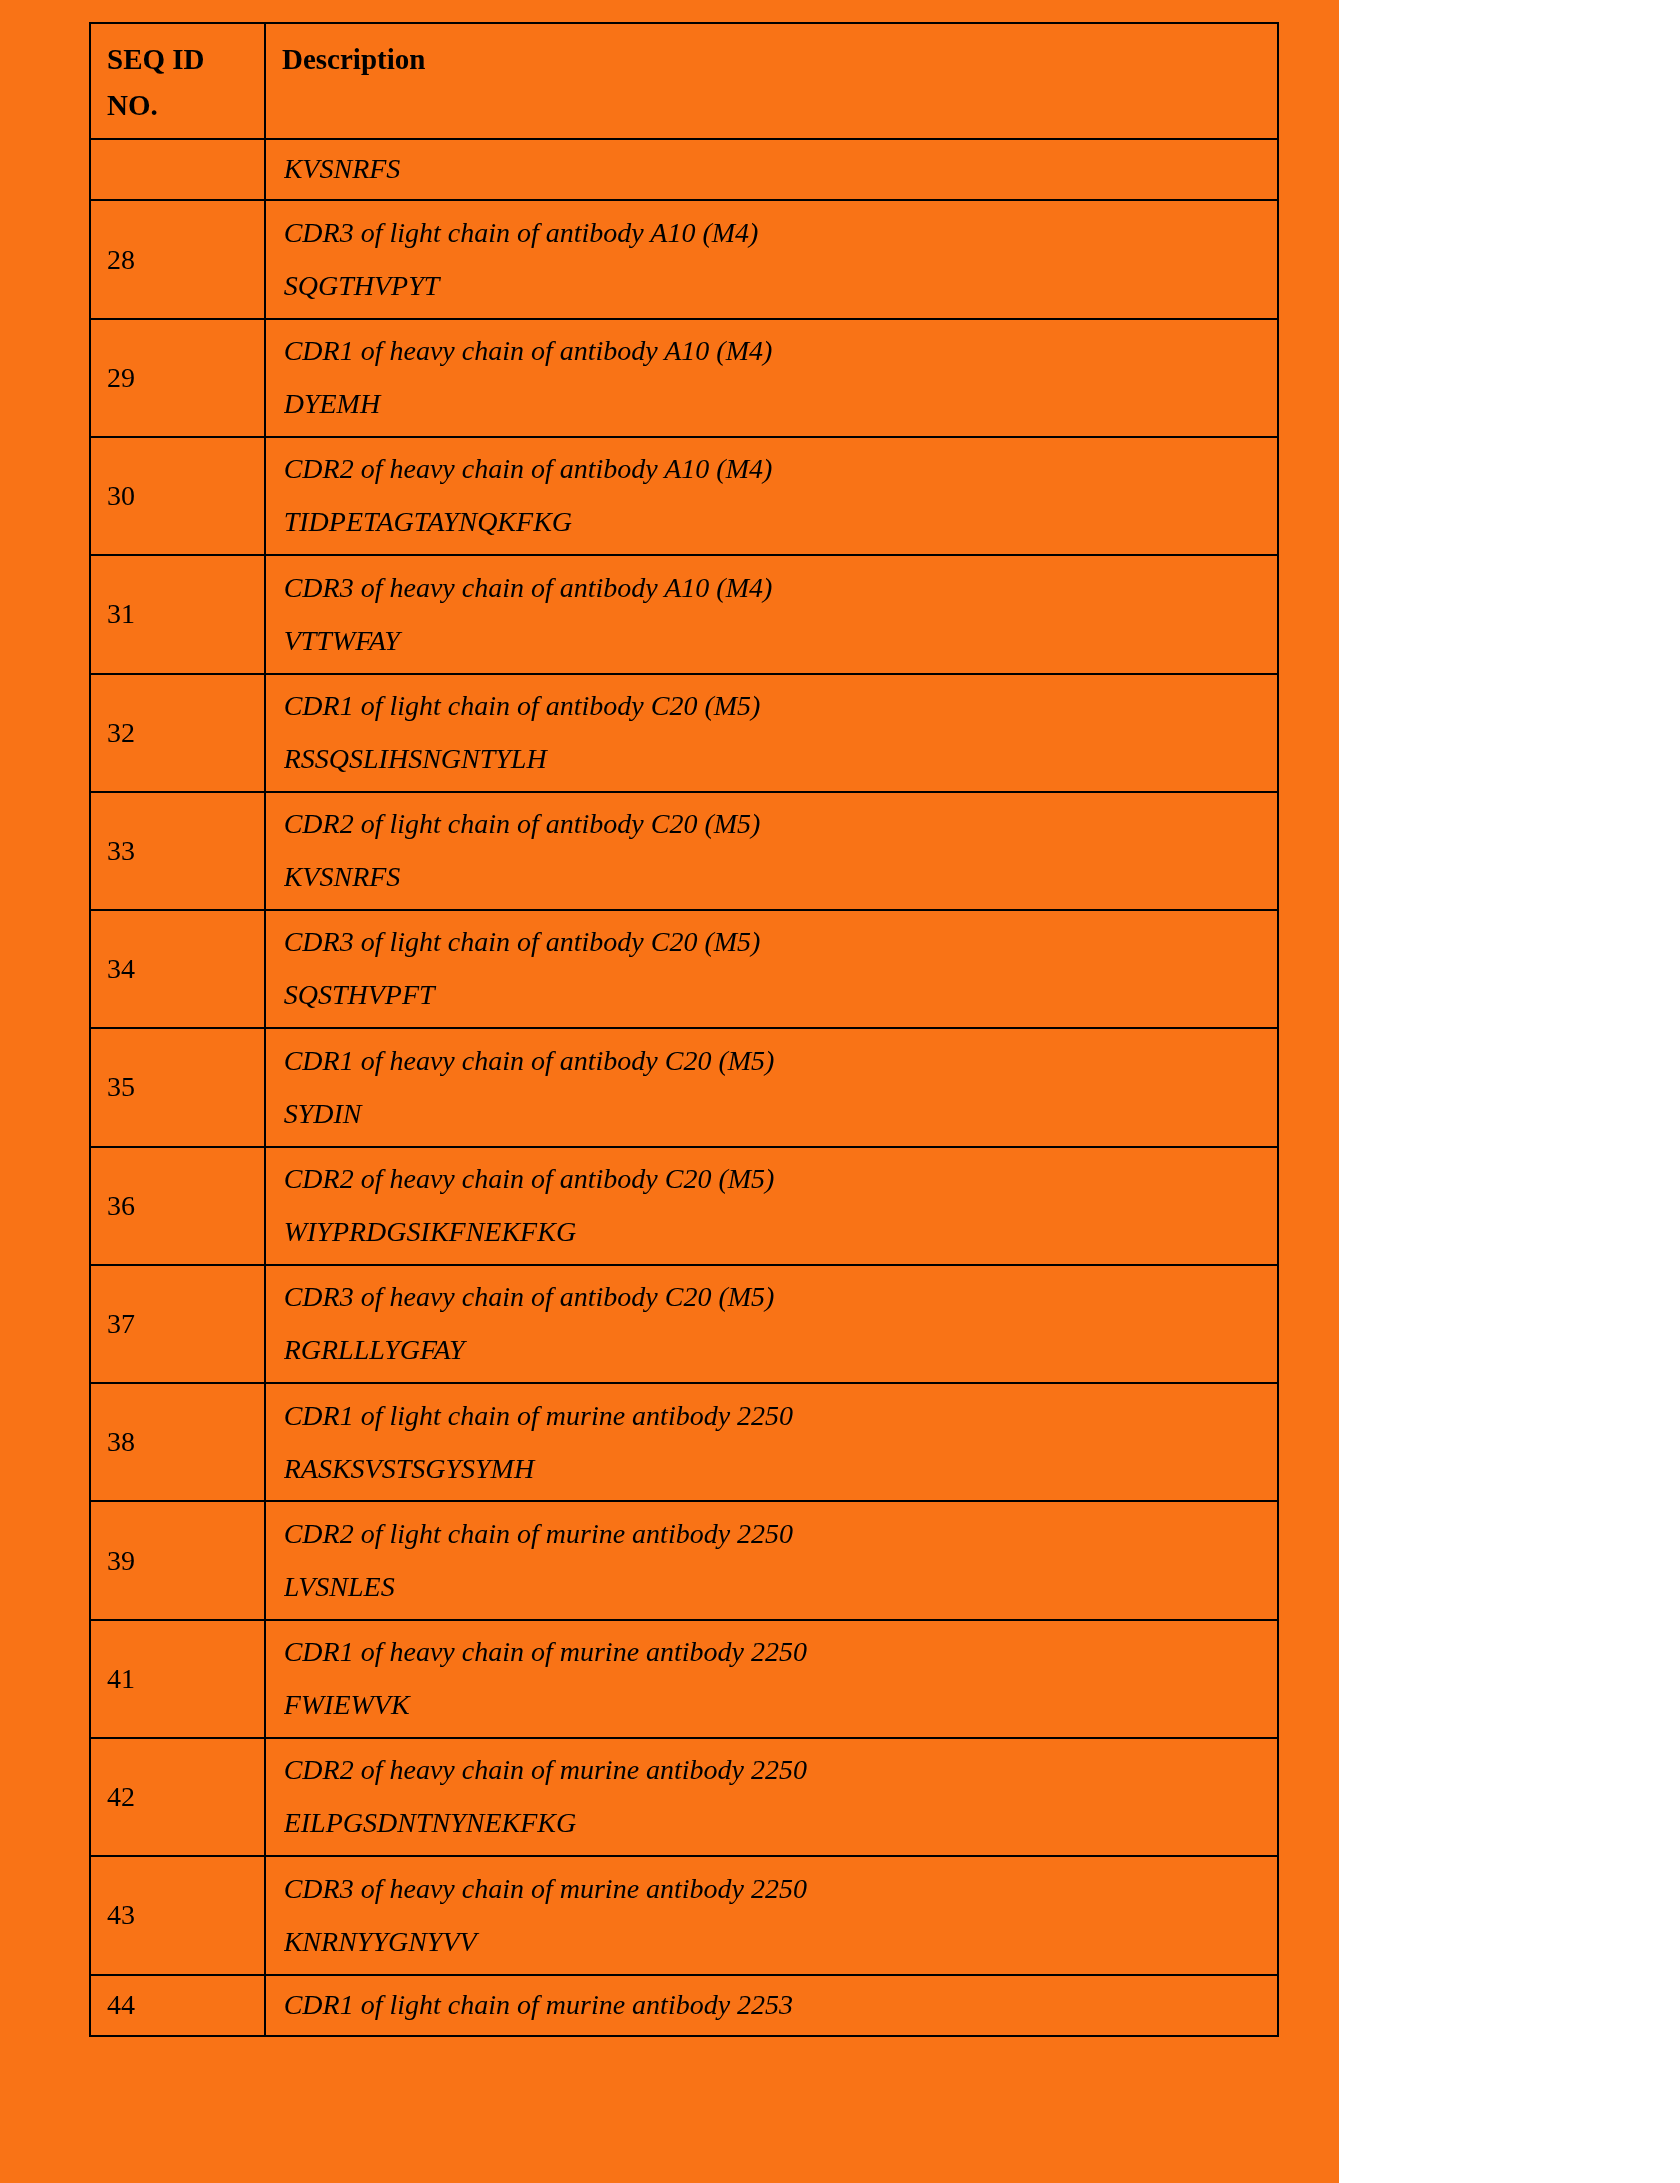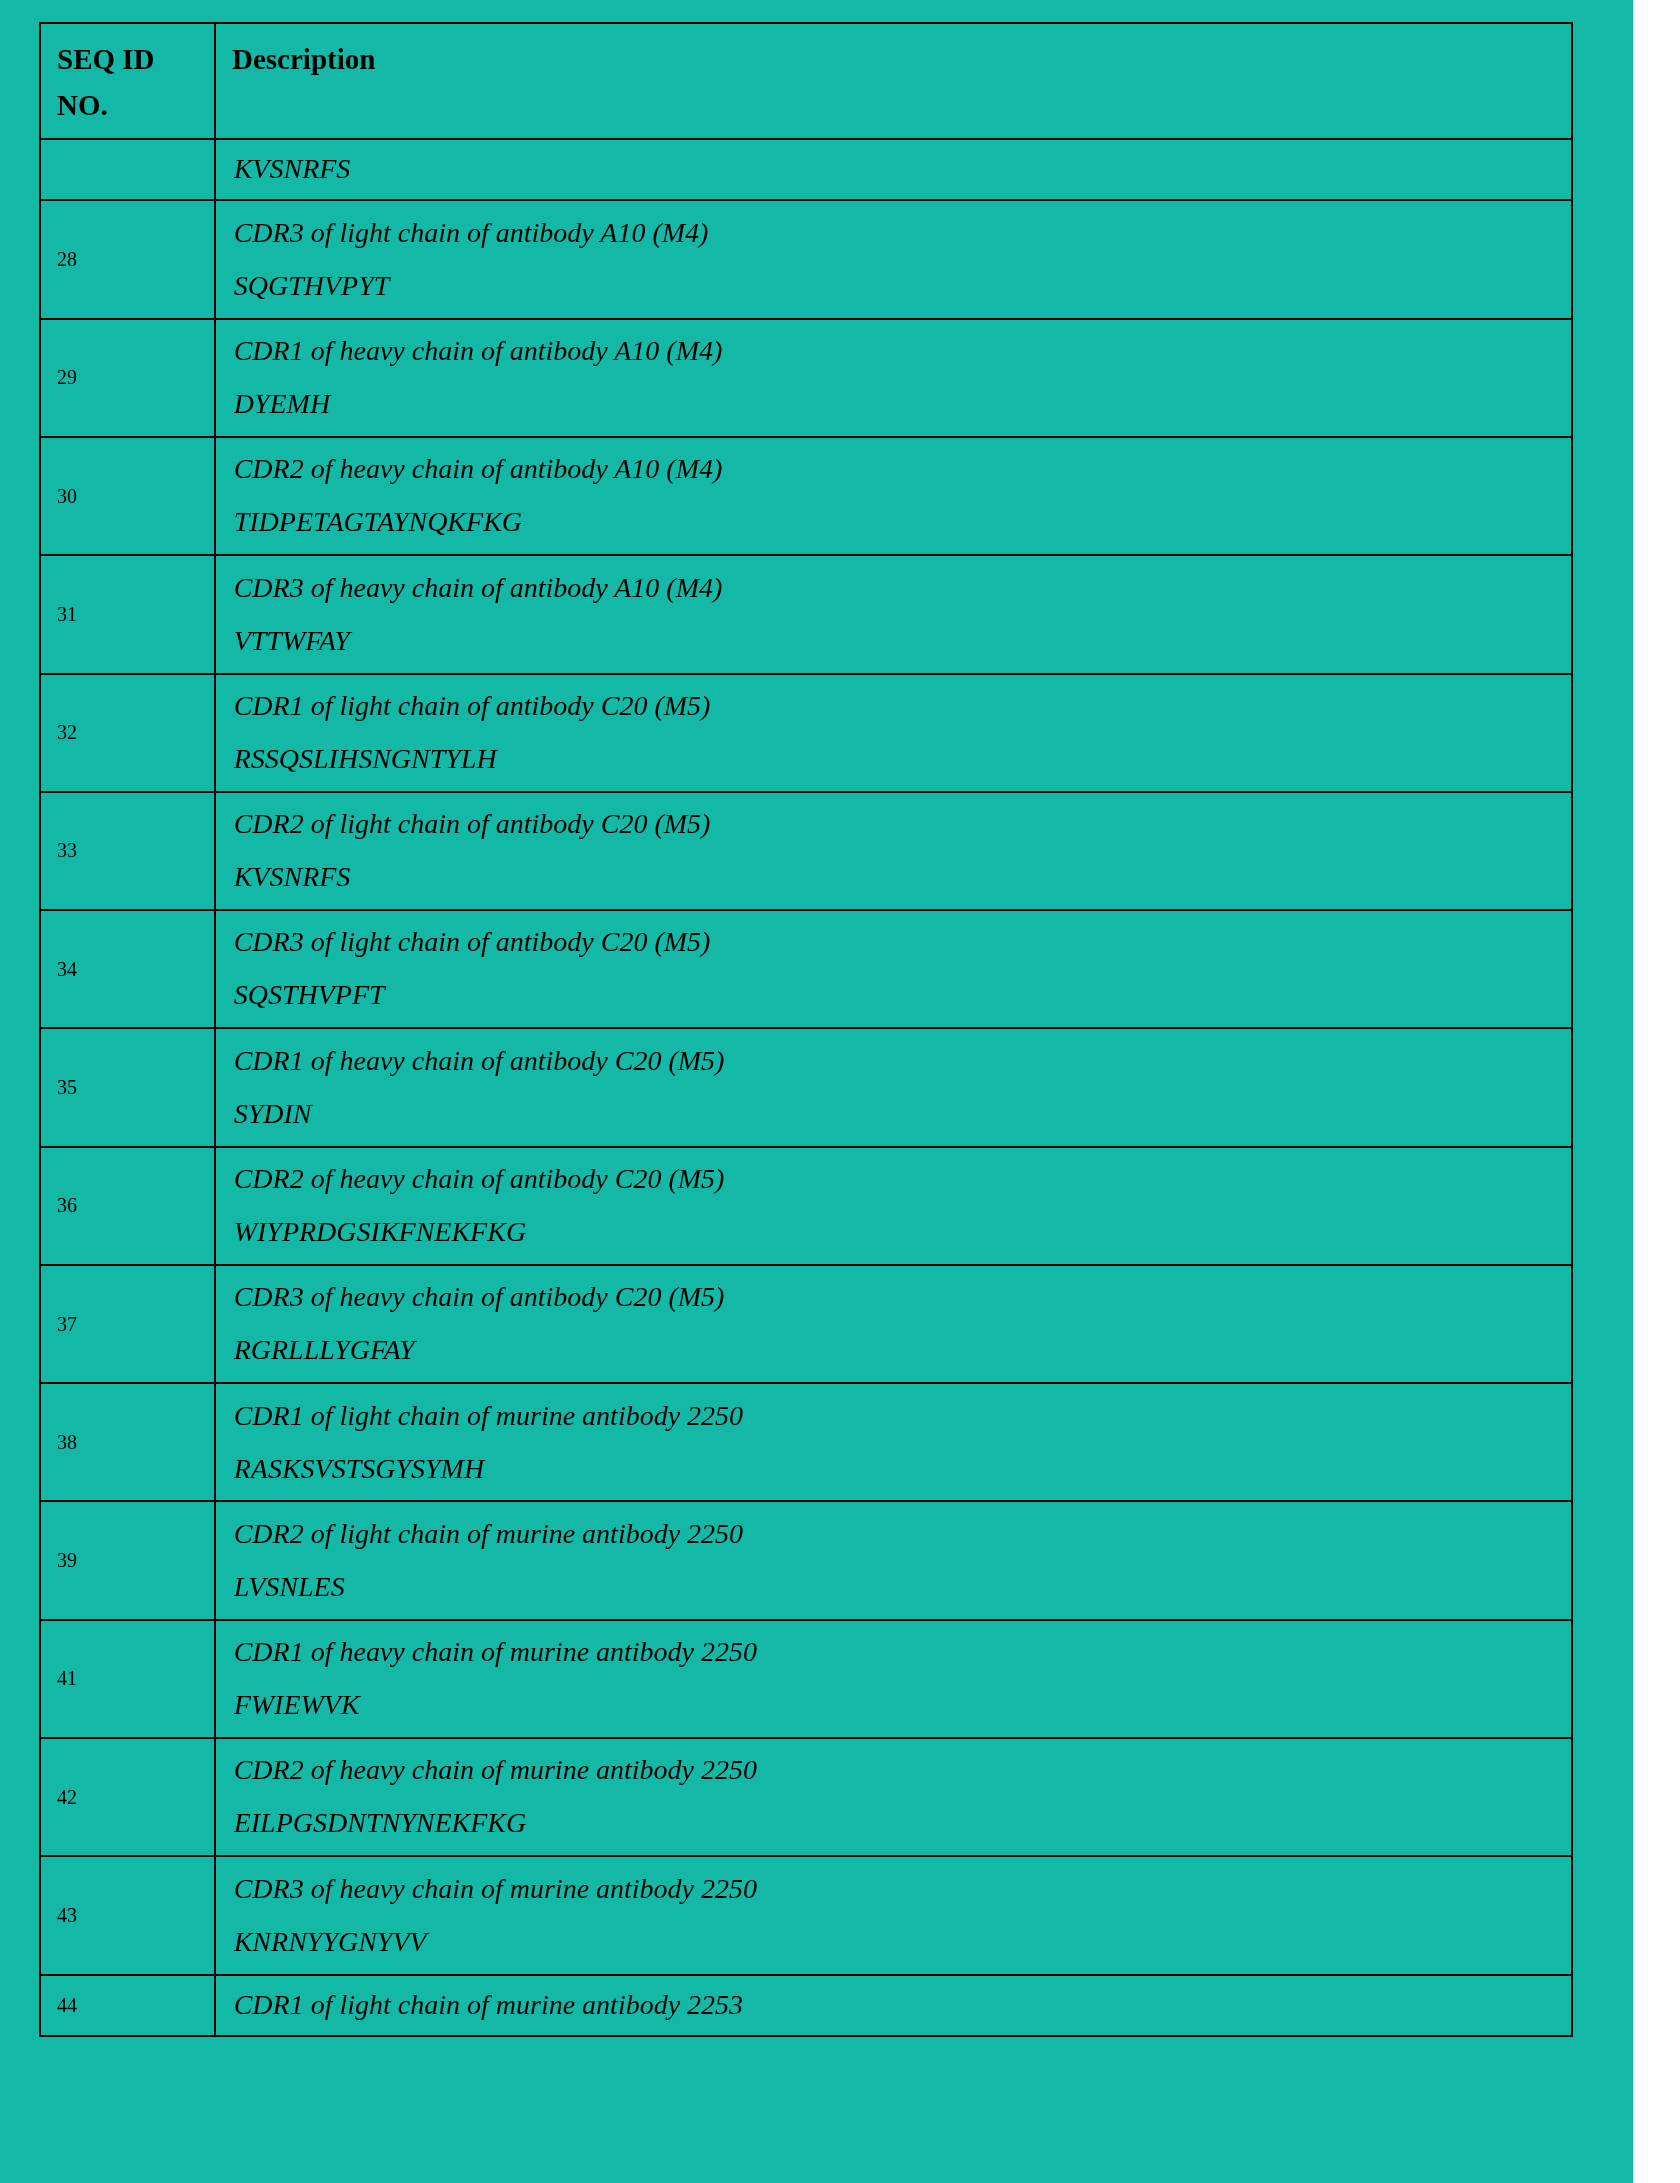--- a/index.html
+++ b/index.html
@@ -1,25 +1,25 @@
 <!DOCTYPE html>
 <html style="font-size:11.8px"><head>
 <meta charset="utf-8">
 <style>
   html, body {
     margin: 0;
     padding: 0;
     background: #ffffff;
   }
   .page {
-    width: 1633px;
+    width: 1339px;
     height: 2183px;
-    background: #14b8a6;
+    background: #f97316;
     box-sizing: border-box;
-    padding: 22px 60px 0 39px;
+    padding: 22px 60px 0 89px;
     overflow: hidden;
     font-family: "Liberation Serif", serif;
     color: #000000;
   }
   table.seq-table {
     border-collapse: collapse;
     width: 100%;
     table-layout: fixed;
   }
   .seq-table th,
@@ -38,21 +38,21 @@
     font-size: 29px;
     padding: 11.8px 8.8px 10.3px 16px;
   }
   th .hline {
     line-height: 46px;
   }
 
   
   td.col-id {
     vertical-align: middle;
-    font-size: 20px;
+    font-size: 28px;
     padding: 4.4px 7.4px 4.4px 16px;
   }
   td.col-desc {
     vertical-align: top;
     font-size: 28px;
     padding: 4.4px 10.3px 5.9px 17.7px;
     font-style: italic;
   }
   td.col-desc .line {
     line-height: 53px;

